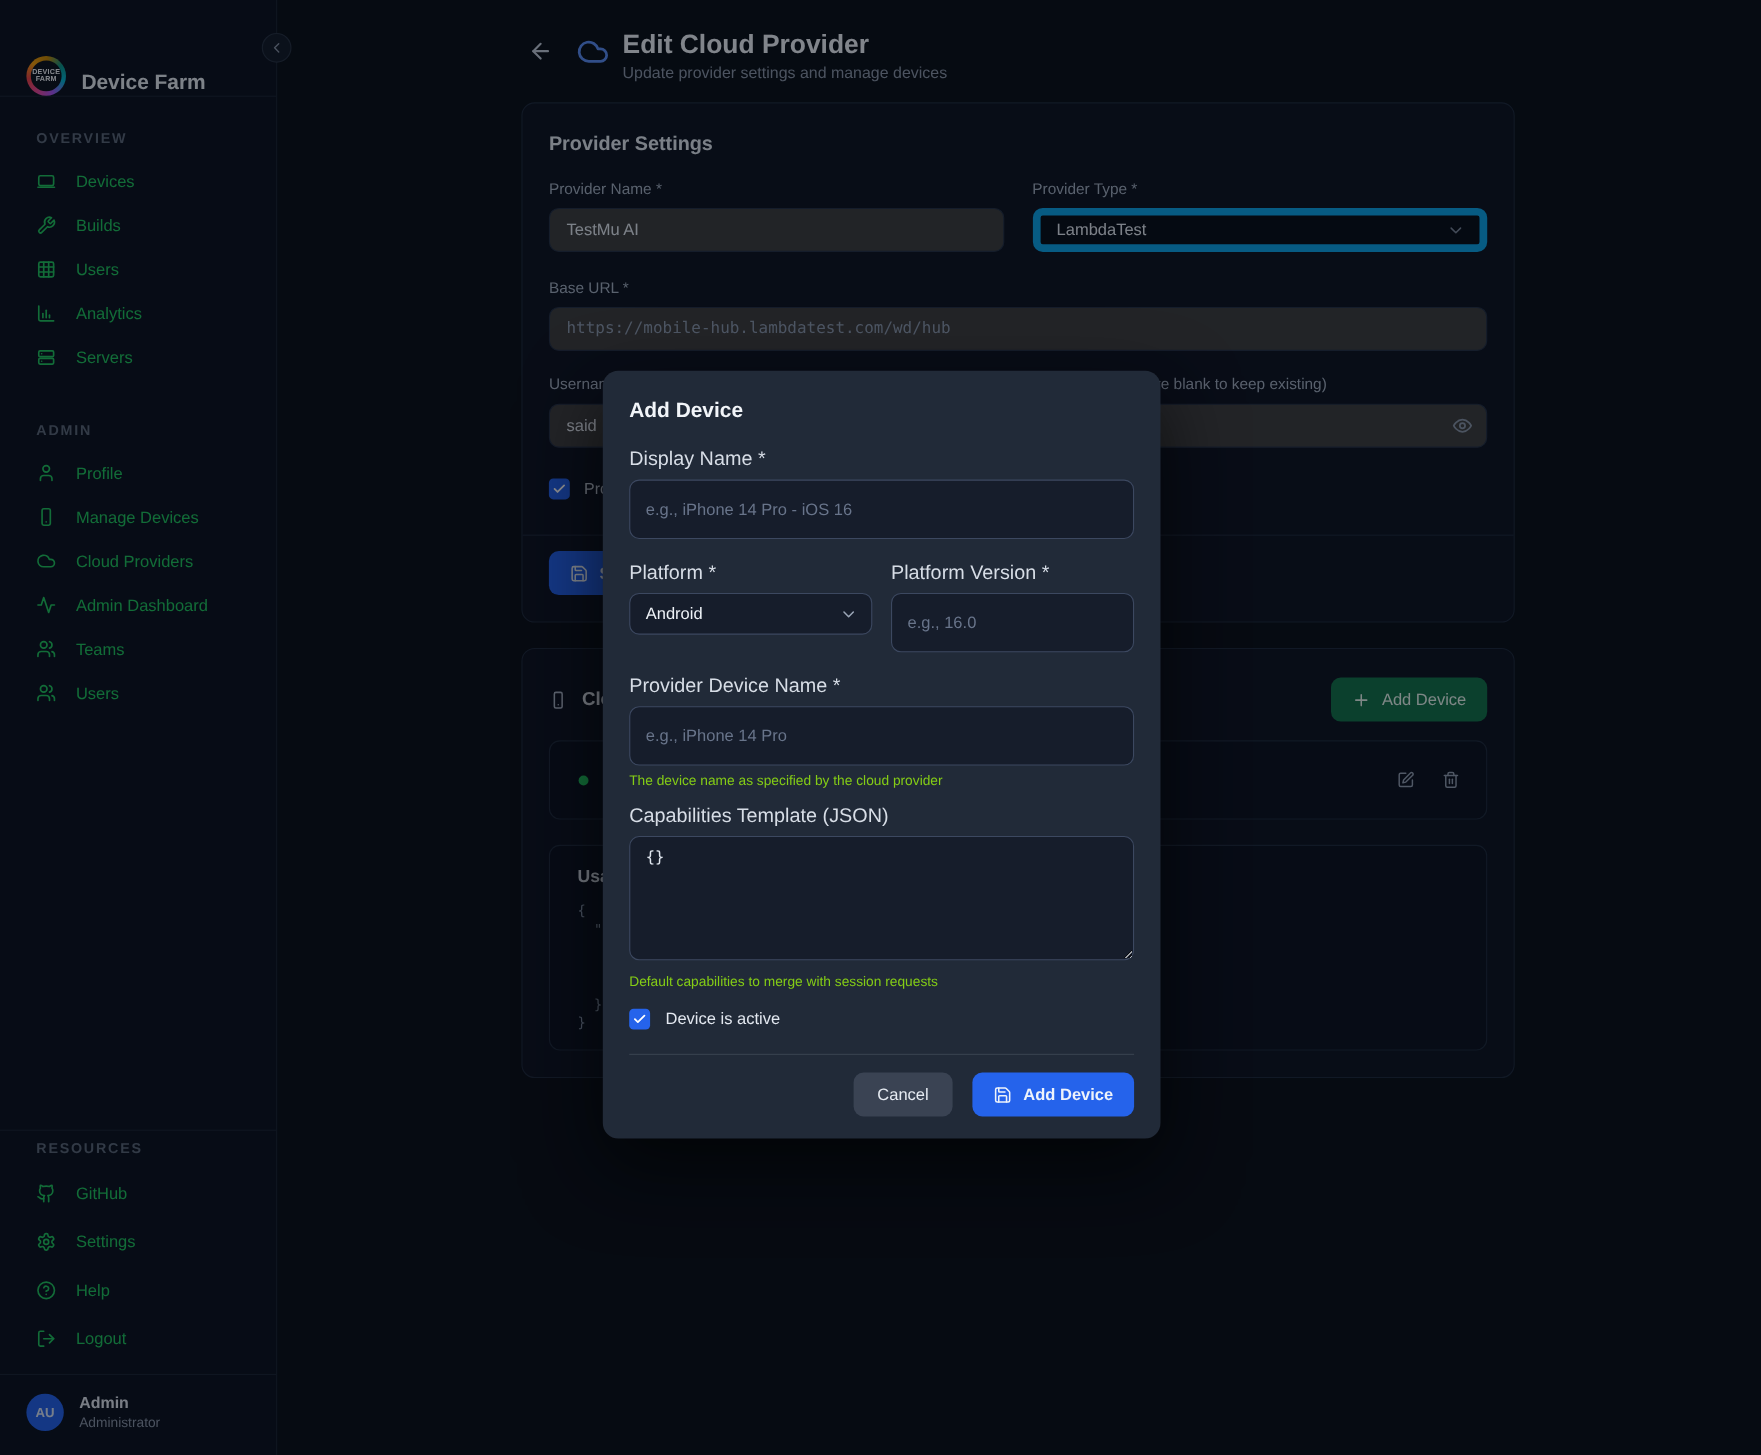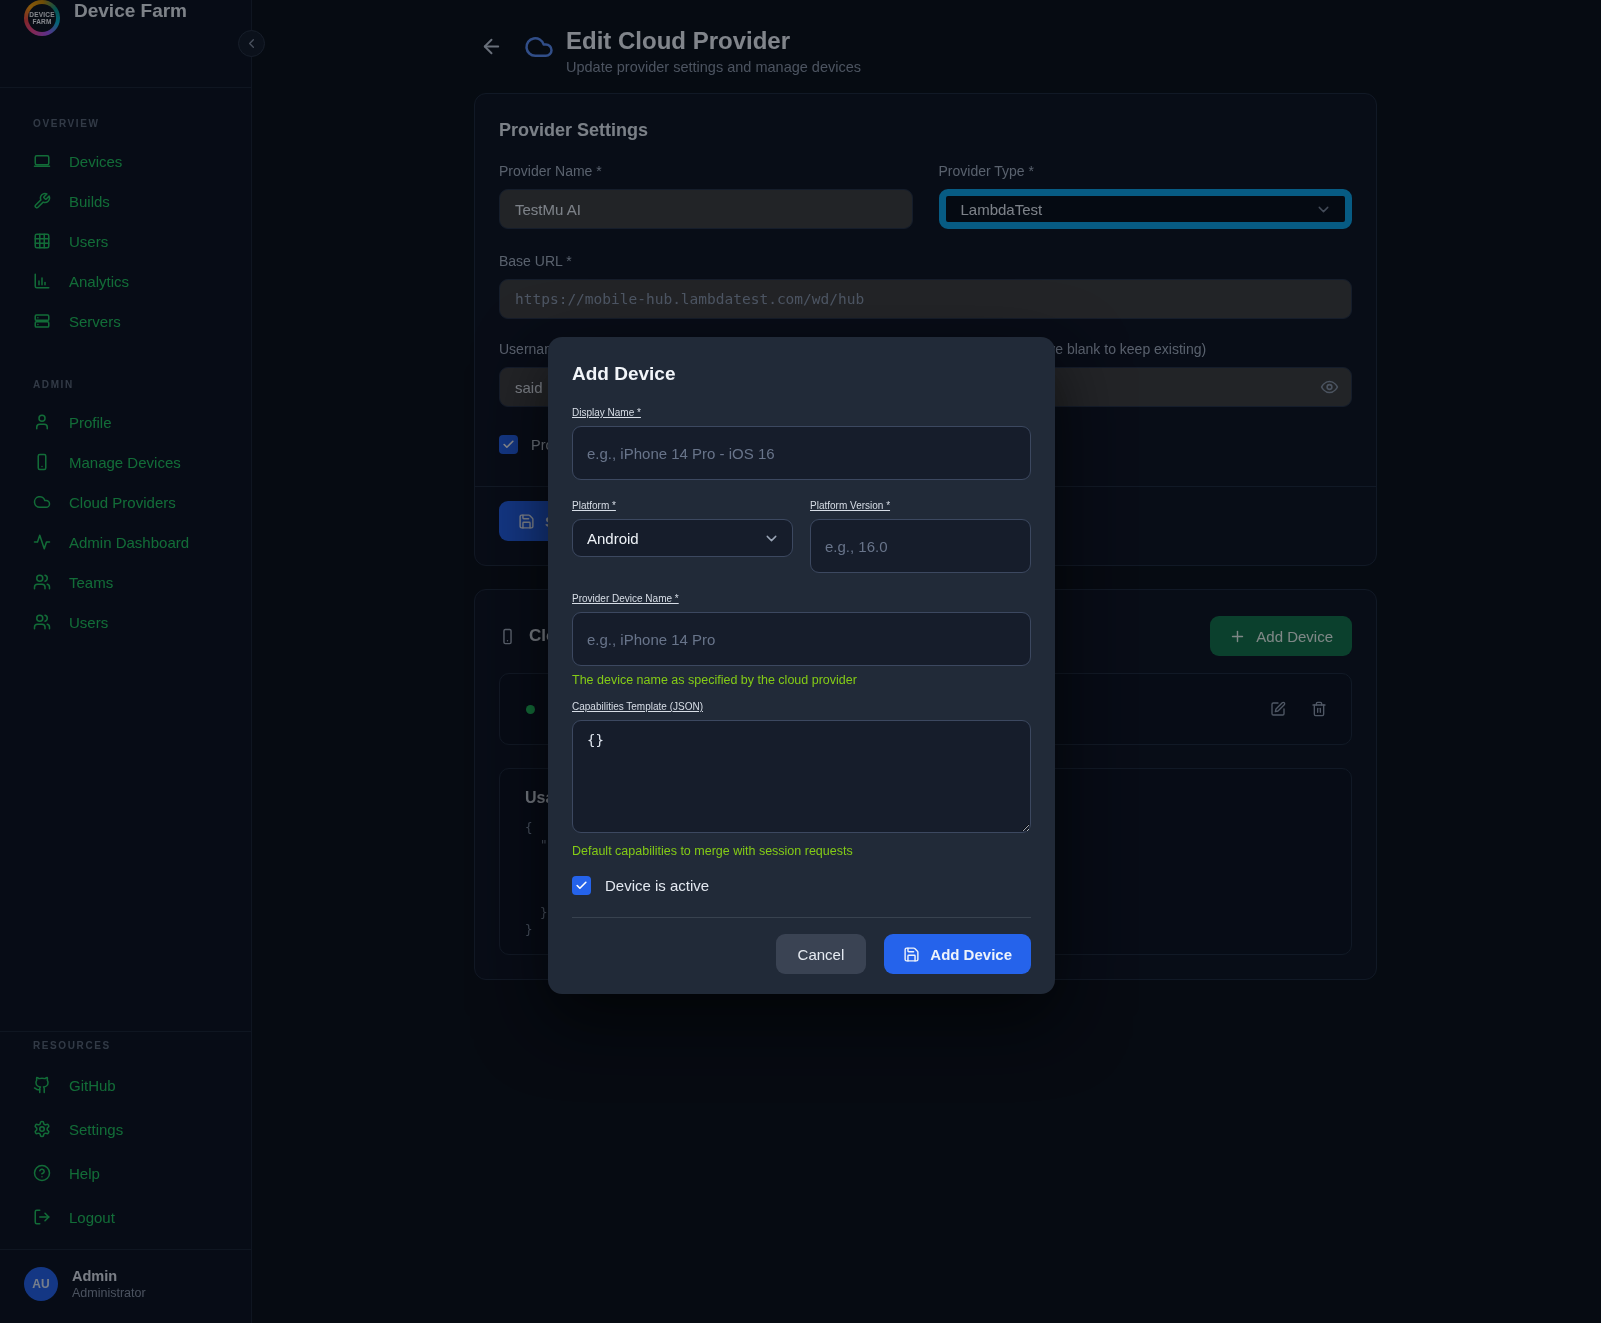--- a/index.html
+++ b/index.html
@@ -3,33 +3,33 @@
 <meta charset="utf-8">
 <style>
   * { margin:0; padding:0; box-sizing:border-box; }
   html,body { width:1601px; height:1323px; overflow:hidden; background:#0c1119;
     font-family:"Liberation Sans", sans-serif; color:#9aa6b8; }
   .app { display:flex; width:1601px; height:1323px; }
 
   
   .sidebar { width:252px; min-width:252px; background:#0e1420; border-right:1px solid #1d2634;
     display:flex; flex-direction:column; position:relative; z-index:2; }
-  .logo-row { height:88px; display:flex; align-items:flex-start; gap:14px; padding:0 24px;
+  .logo-row { height:88px; display:flex; align-items:flex-end; gap:14px; padding:0 24px;
     border-bottom:1px solid #1d2634; position:relative; }
   .logo-badge { width:36px; height:36px; border-radius:50%; flex:none;
     background:conic-gradient(from 210deg,#ec4899,#ef4444,#f59e0b,#ca8a04,#0d9488,#06b6d4,#a855f7,#ec4899);
     display:flex; align-items:center; justify-content:center; }
   .logo-inner { width:28px; height:28px; border-radius:50%; background:#10151f; color:#f4f6f9;
     font-size:6.5px; font-weight:bold; display:flex; flex-direction:column; align-items:center;
     justify-content:center; line-height:1.15; letter-spacing:.2px; }
   .brand { font-size:19px; font-weight:700; color:#e8ecf2; }
   .collapse-btn { position:absolute; right:-14px; top:30px; width:27px; height:27px; border-radius:50%;
     background:#161d2a; border:1px solid #2a3444; color:#8a94a6; display:flex; align-items:center;
     justify-content:center; cursor:pointer; }
-  .nav-label { padding:0 33px; margin:30px 0 12px; font-size:10px; font-weight:700;
+  .nav-label { padding:0 33px; margin:30px 0 12px; font-size:13px; font-weight:700;
     letter-spacing:1.6px; color:#5d6879; }
   .nav-label.second { margin-top:38px; }
   .nav-item { display:flex; align-items:center; gap:18px; padding:11px 33px; font-size:15px;
     color:#22c55e; cursor:pointer; white-space:nowrap; }
   .nav-item svg { width:18px; height:18px; flex:none; }
   .sidebar-bottom { margin-top:auto; border-top:1px solid #1d2634; padding-bottom:10px; }
   .sidebar-bottom .nav-label { margin-top:8px; }
   .sidebar-bottom .nav-item { padding:13px 33px; }
   .user-block { border-top:1px solid #1d2634; padding:17px 24px 22px; display:flex; gap:14px;
     align-items:center; }
@@ -97,21 +97,21 @@
     padding:20px 25px 16px; }
   .usage-heading { font-size:16px; font-weight:600; color:#d6dde6; margin-bottom:12px; }
   .usage-code { font-family:"DejaVu Sans Mono",monospace; font-size:12.5px; line-height:17px;
     color:#8795a8; white-space:pre; }
 
   
   .overlay { position:fixed; inset:0; background:rgba(1,4,10,0.46); z-index:10; }
   .modal { position:fixed; left:548px; top:337px; width:507px; z-index:20; background:#212a38;
     border-radius:14px; padding:26px 24px 20px; box-shadow:0 25px 70px rgba(0,0,0,.65); }
   .modal-title { font-size:19px; font-weight:700; color:#f2f5f9; margin-bottom:22px; }
-  .m-label { display:block; font-size:10px; font-weight:500; color:#d7dde6; margin-bottom:8px;text-decoration:underline; }
+  .m-label { display:block; font-size:18px; font-weight:500; color:#d7dde6; margin-bottom:8px; }
   .m-input { width:100%; height:54px; background:#161d2b; border:1px solid #3c4860; border-radius:9px;
     padding:0 14px; color:#eef2f7; font-size:15px; outline:none;
     font-family:"Liberation Sans",sans-serif; }
   .m-input::placeholder { color:#68748a; }
   .m-field { margin-bottom:20px; }
   .m-grid { display:grid; grid-template-columns:1fr 1fr; gap:17px; margin-bottom:20px; }
   .m-select { position:relative; display:flex; align-items:center; height:38px; background:#161d2b;
     border:1px solid #3c4860; border-radius:9px; padding:0 14px; color:#eef2f7; font-size:15px;
     cursor:pointer; }
   .m-select .chev { position:absolute; right:12px; color:#9aa5b6; display:flex; }

